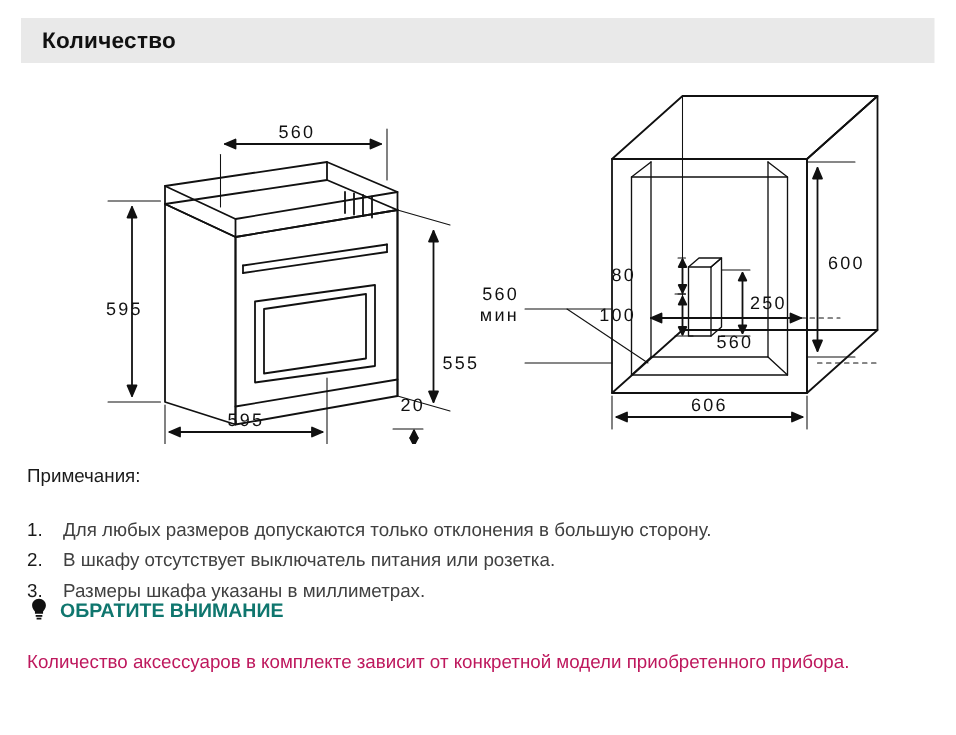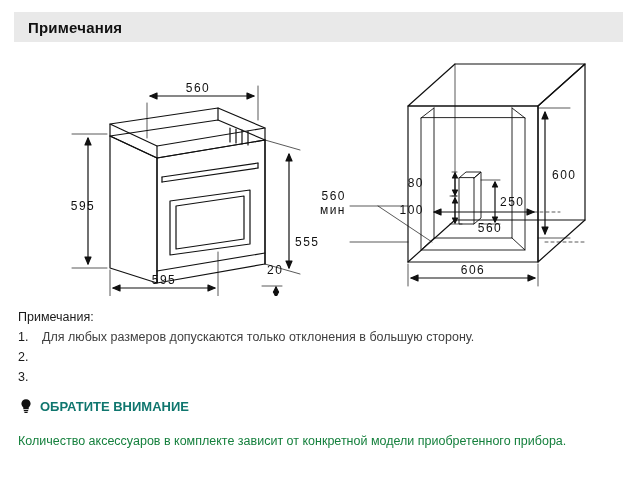--- a/index.html
+++ b/index.html
@@ -51,21 +51,21 @@
   
   .notes {
     position: absolute;
     left: 18px;
     top: 310px;
     width: 600px;
   }
   .notes-title {
     font-size: 12.5px;
     color: #1a1a1a;
-    margin-bottom: 6px;
+    margin-bottom: 22px;
   }
   .note-row {
     display: flex;
     align-items: flex-start;
     margin-bottom: 6px;
   }
   .note-num {
     width: 24px;
     flex: 0 0 24px;
     font-size: 12.5px;
@@ -95,30 +95,30 @@
     font-weight: bold;
     color: #0f766e;
   }
   .attention-body {
     position: absolute;
     left: 18px;
     top: 432px;
     width: 560px;
     font-size: 12.5px;
     line-height: 1.45;
-    color: #15803d;
+    color: #be185d;
   }
 </style>
 </head>
 <body>
 
 <div class="page">
 
   <div class="header-bar">
-    <div class="title">Примечания</div>
+    <div class="title">Количество</div>
   </div>
 
   <div class="drawing">
     <svg width="637" height="250" viewBox="0 0 637 250" xmlns="http://www.w3.org/2000/svg">
       <g fill="none" stroke="#111111" stroke-width="1.2" stroke-linejoin="round" stroke-linecap="round">
 
         <path d="M110,78 L218,62 L265,82 L157,100 Z"></path>
 
         <path d="M110,90 L218,74 L265,94 L157,112 Z"></path>
 
@@ -261,23 +261,25 @@
 
   <div class="notes">
     <div class="notes-title">Примечания:</div>
 
     <div class="note-row">
       <div class="note-num">1.</div>
       <div class="note-text">Для любых размеров допускаются только отклонения в большую сторону.</div>
     </div>
     <div class="note-row">
       <div class="note-num">2.</div>
+      <div class="note-text">В шкафу отсутствует выключатель питания или розетка.</div>
     </div>
     <div class="note-row">
       <div class="note-num">3.</div>
+      <div class="note-text">Размеры шкафа указаны в миллиметрах.</div>
     </div>
   </div>
 
   <div class="attention">
     <span class="bulb-icon">
       <svg width="16" height="16" viewBox="0 0 16 16" xmlns="http://www.w3.org/2000/svg">
         <path d="M8 1.2 C5.3 1.2 3.4 3.2 3.4 5.6 C3.4 7.3 4.4 8.5 5.3 9.6 L5.3 11.2 L10.7 11.2 L10.7 9.6 C11.6 8.5 12.6 7.3 12.6 5.6 C12.6 3.2 10.7 1.2 8 1.2 Z" fill="#111111"></path>
         <rect x="5.8" y="12" width="4.4" height="1.2" fill="#111111"></rect>
         <rect x="6.4" y="13.8" width="3.2" height="1.2" fill="#111111"></rect>
       </svg>

